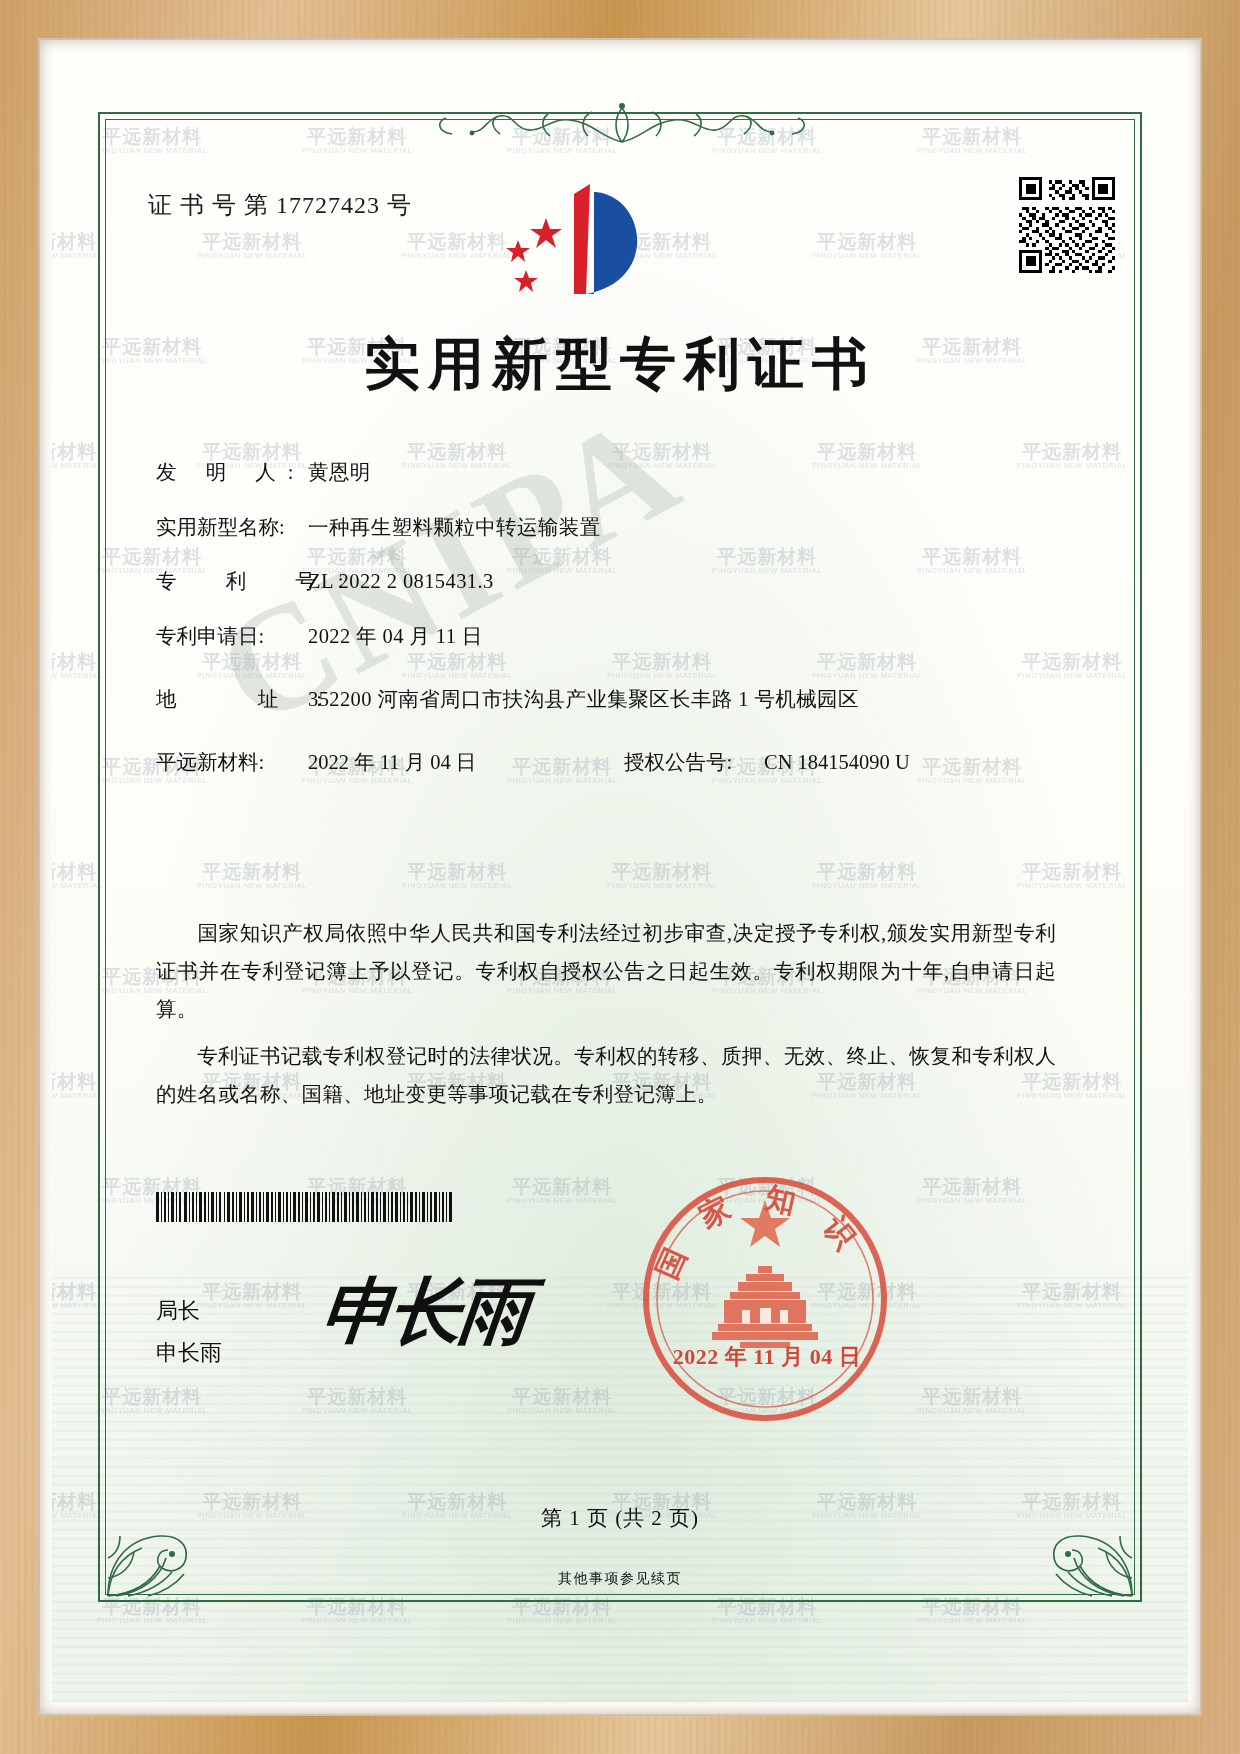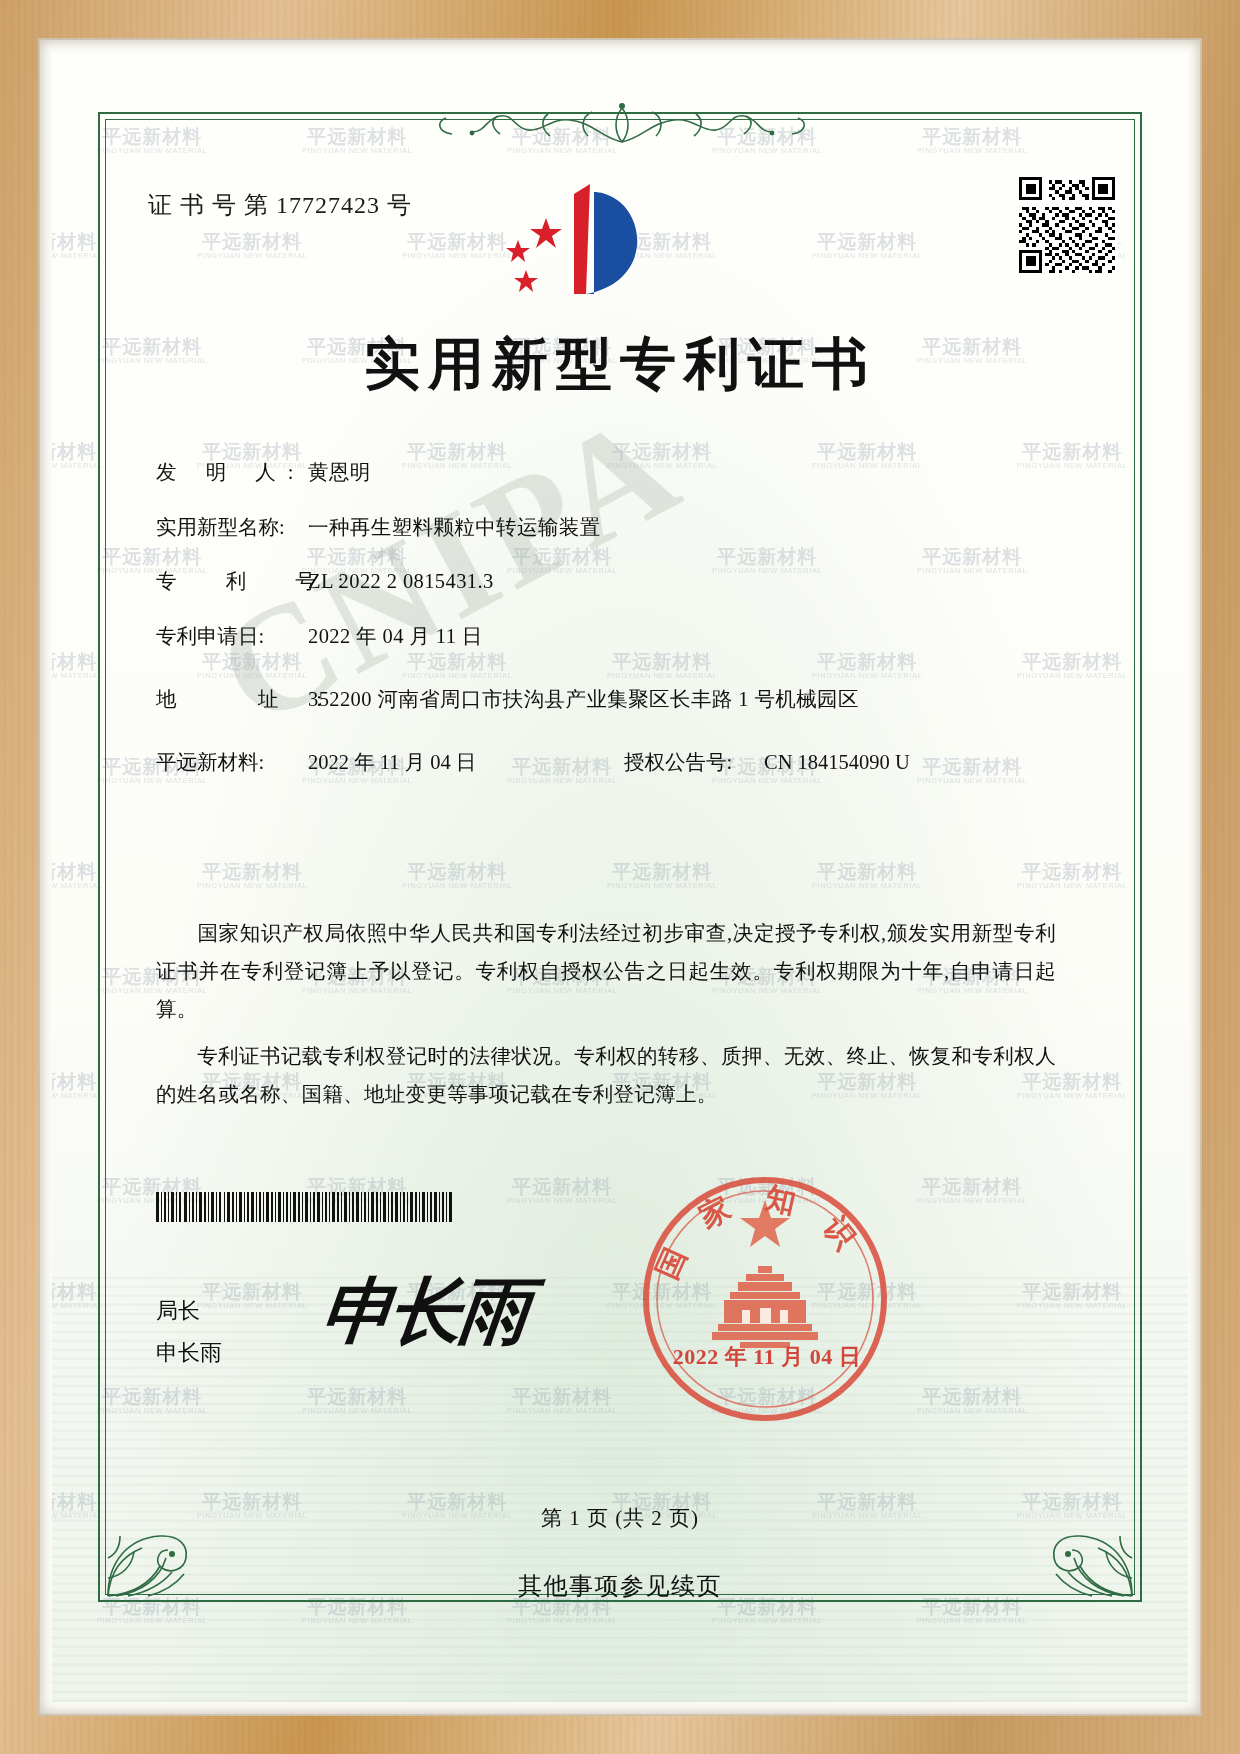--- a/index.html
+++ b/index.html
@@ -258,21 +258,21 @@
     text-align: center;
     font-size: 21px;
     color: #111;
     letter-spacing: 1px;
   }
 
   .footer-note {
     position: absolute;
     left: 0; right: 0; top: 1570px;
     text-align: center;
-    font-size: 24px;
+    font-size: 14px;
     color: #111;
     letter-spacing: 1.5px;
     z-index: 6;
   }
 </style>
 </head>
 <body>
 
 <div class="frame-outer">
   <div class="frame-inner-shadow"></div>

